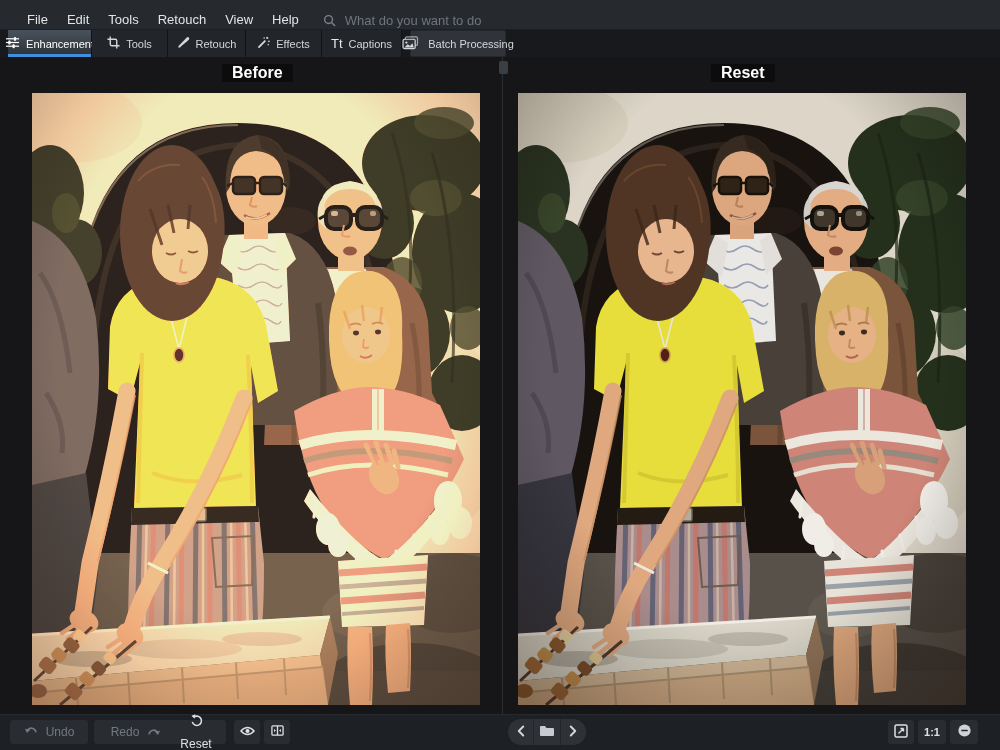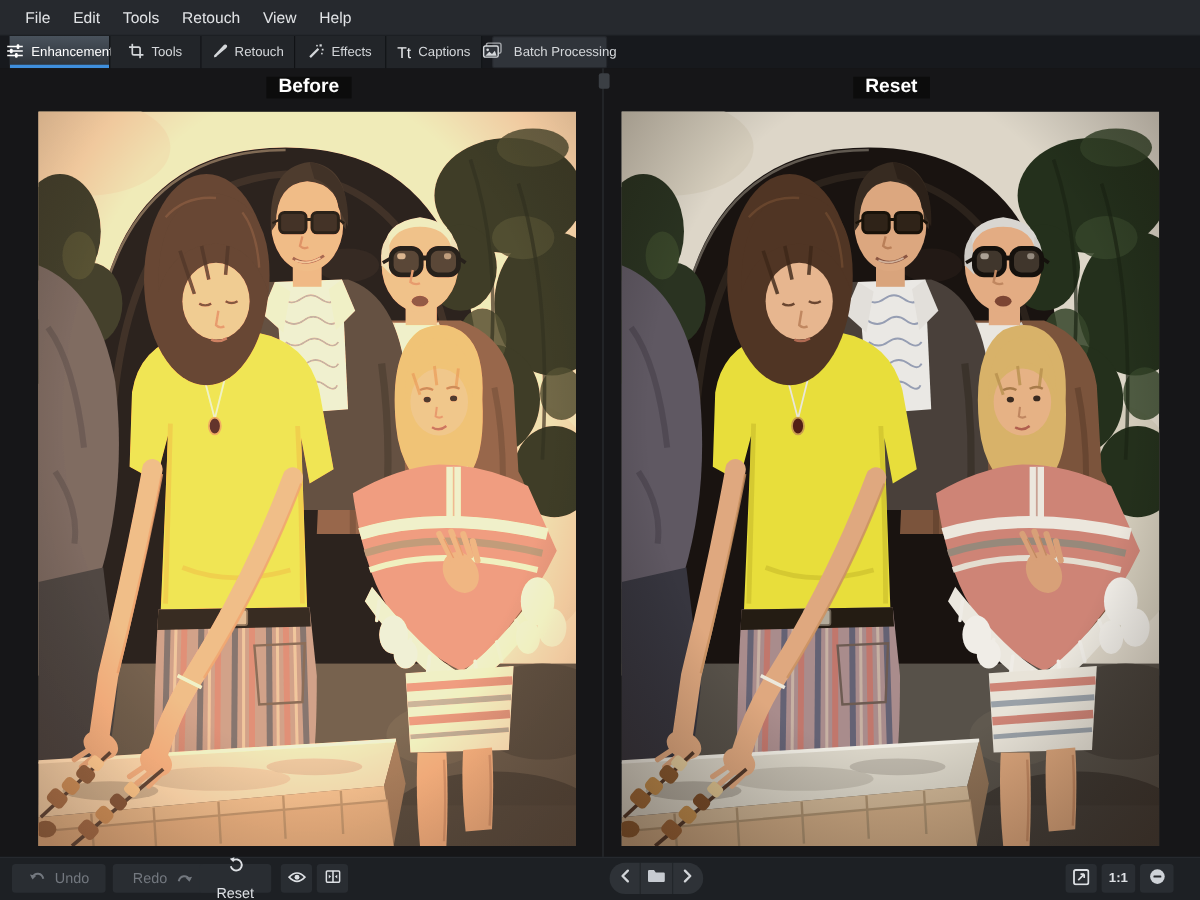--- a/index.html
+++ b/index.html
@@ -4,22 +4,22 @@
 <style>
   html,body{margin:0;padding:0;}
   body{
     width:1000px;height:750px;position:relative;overflow:hidden;
     background:#141518;font-family:"Liberation Sans",sans-serif;
     -webkit-font-smoothing:antialiased;
   }
   
   .menubar{
     position:absolute;top:0;left:0;right:0;height:30px;
-    background:#26292e;display:flex;align-items:center;
-    padding-left:18px;box-sizing:border-box;border-bottom:1px solid #1c1f23;
+    background:#26292e;display:flex;align-items:flex-end;
+    padding-left:24px;box-sizing:border-box;border-bottom:1px solid #1c1f23;
   }
   .menu-item{
     color:#e2e4e7;font-size:13px;margin-right:13px;padding:2px 3px;cursor:default;
   }
   .search{
     display:flex;align-items:center;gap:7px;margin-left:8px;color:#7e838a;
   }
   .search svg{display:block}
   .search input{
     background:transparent;border:none;outline:none;color:#cfd2d6;
@@ -89,20 +89,29 @@
 </head>
 <body>
 
 <div class="menubar">
   <span class="menu-item">File</span>
   <span class="menu-item">Edit</span>
   <span class="menu-item">Tools</span>
   <span class="menu-item">Retouch</span>
   <span class="menu-item">View</span>
   <span class="menu-item">Help</span>
+  <div class="search">
+    <span>
+      <svg width="13" height="13" viewBox="0 0 14 14">
+          <circle cx="6" cy="6" r="4.2" fill="none" stroke="currentColor" stroke-width="1.5"></circle>
+          <line x1="9.2" y1="9.2" x2="13" y2="13" stroke="currentColor" stroke-width="1.5"></line>
+        </svg>
+    </span>
+    <input type="text" placeholder="What do you want to do" style="">
+  </div>
 </div>
 
 <div class="tabbar">
   <div class="tab active" style="width:84px">
     <span>
       <svg width="15" height="13" viewBox="0 0 16 14">
           <g stroke="currentColor" stroke-width="1.3">
             <line x1="1" y1="3" x2="15" y2="3"></line>
             <line x1="1" y1="7" x2="15" y2="7"></line>
             <line x1="1" y1="11" x2="15" y2="11"></line>

